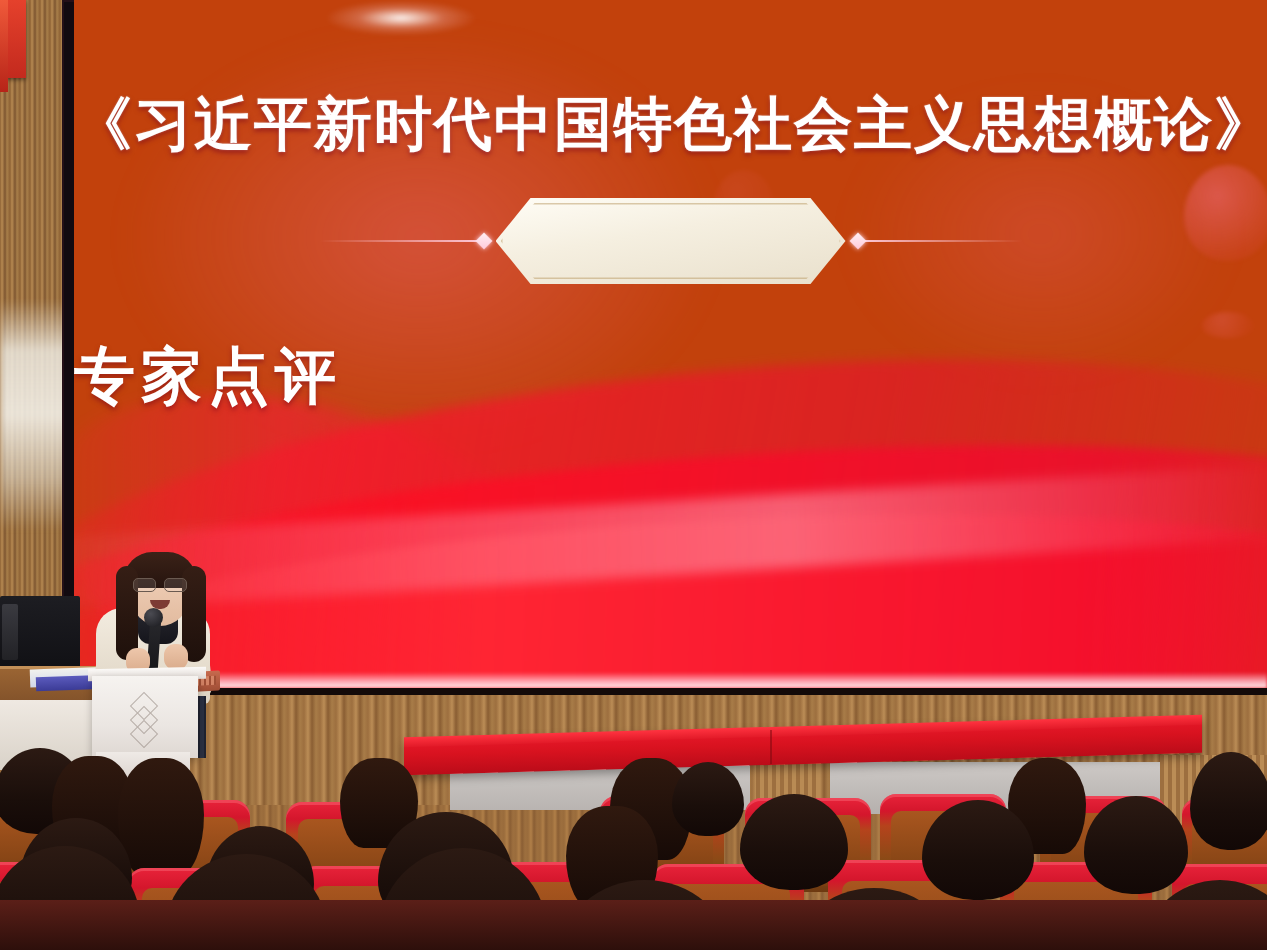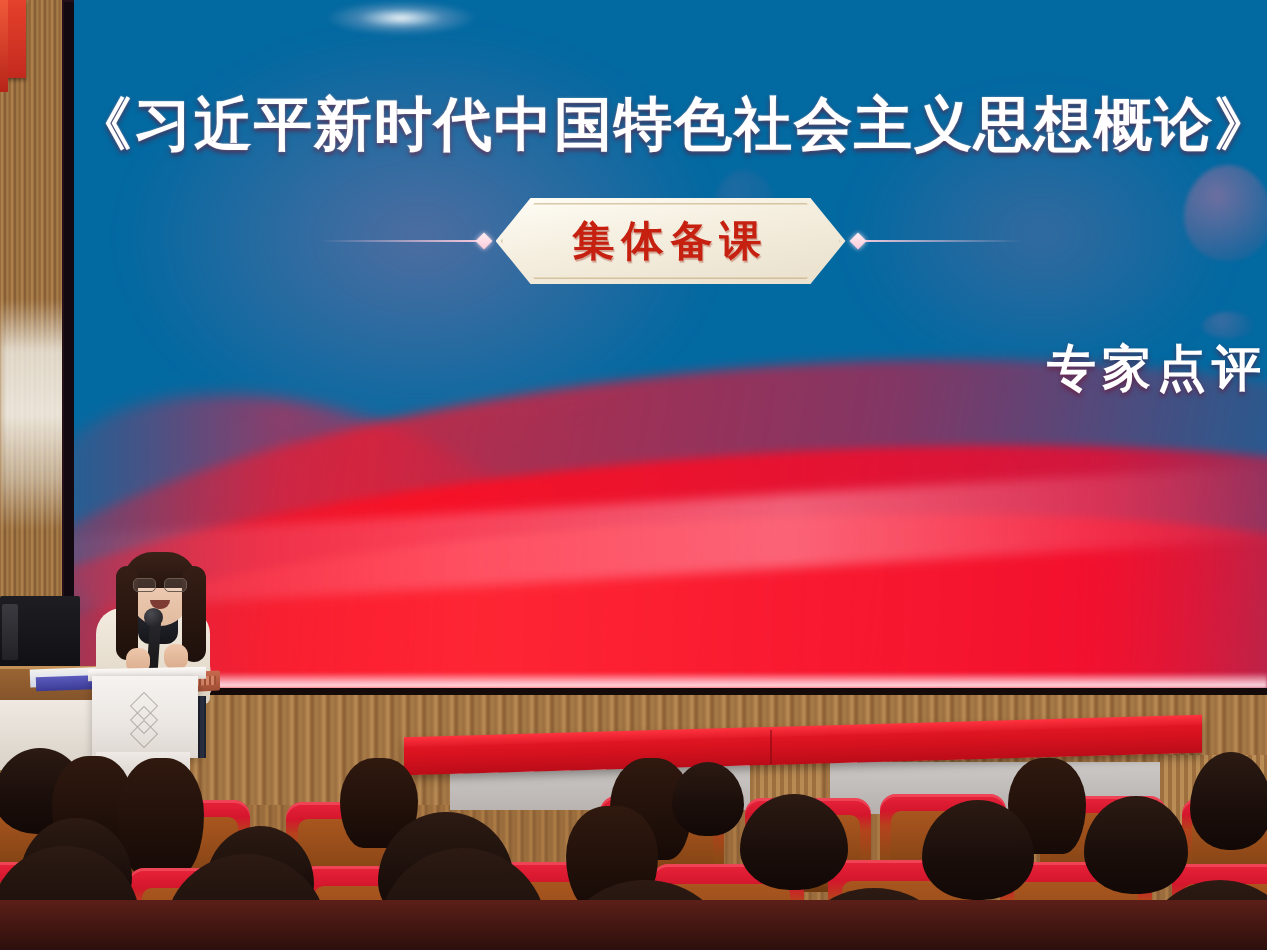--- a/index.html
+++ b/index.html
@@ -48,21 +48,21 @@
   .screen-frame{
     position:absolute;left:62px;top:0;width:1205px;height:700px;
     background:#120a10;
     box-shadow:inset 0 0 0 2px #241018;
   }
   .screen{
     position:absolute;left:74px;top:0px;width:1193px;height:688px;
     overflow:hidden;
     background:
       radial-gradient(140% 90% at 62% 28%, #e8days 0%, #e80b58 0%, #d80b50 55%, #c4064a 100%);
-    background-color:#0369a1;
+    background-color:#c2410c;
   }
   
   .sc-bloom{
     position:absolute;left:-6%;top:-8%;width:70%;height:85%;
     background:radial-gradient(closest-side,rgba(255,120,160,.30),rgba(255,120,160,0) 72%);
     filter:blur(14px);
   }
   .sc-bloom2{
     position:absolute;right:-4%;top:4%;width:46%;height:60%;
     background:radial-gradient(closest-side,rgba(255,110,150,.20),rgba(255,110,150,0) 70%);
@@ -154,23 +154,23 @@
     font-weight:700;font-size:42px;letter-spacing:7px;
     color:#c62011;
     text-shadow:1px 2px 1px rgba(150,30,10,.35);
   }
   .plaque-flare{
     position:absolute;left:232px;top:-4px;width:190px;height:44px;
     background:radial-gradient(closest-side,rgba(255,255,255,.95),rgba(255,220,235,.25) 45%,rgba(255,255,255,0) 80%);
     filter:blur(2px);pointer-events:none;
   }
   .slide-sub{
-    position:absolute;left:0;right:0;top:336px;text-align:right;
+    position:absolute;left:0;right:0;top:336px;text-align:left;
     font-family:Liberation Serif, serif;
-    font-weight:700;font-size:49px;letter-spacing:6px;color:#ffffff;
+    font-weight:700;font-size:61px;letter-spacing:6px;color:#ffffff;
     text-shadow:0 3px 5px rgba(120,0,30,.5);
   }
   .slide-date{
     position:absolute;left:0;right:0;top:500px;text-align:center;
     font-weight:700;font-size:30px;letter-spacing:1px;color:#ffffff;
     text-shadow:0 2px 4px rgba(120,0,30,.45);
   }
 
   
   .wood-wainscot{
@@ -406,21 +406,20 @@
     <div class="screen-bottom-glow"></div>
 
     <div class="slide-title">《习近平新时代中国特色社会主义思想概论》</div>
 
     <div class="plaque-row">
       <div class="rule">
         <span class="dia"></span>
       </div>
       <div class="plaque">
         <div class="plaque-inner"></div>
-        <span class="plaque-text">集体备课</span>
       </div>
       <div class="rule right">
         <span class="dia"></span>
       </div>
     </div>
     <div class="plaque-flare"></div>
 
     <div class="slide-sub">专家点评</div>
   </div>
 

